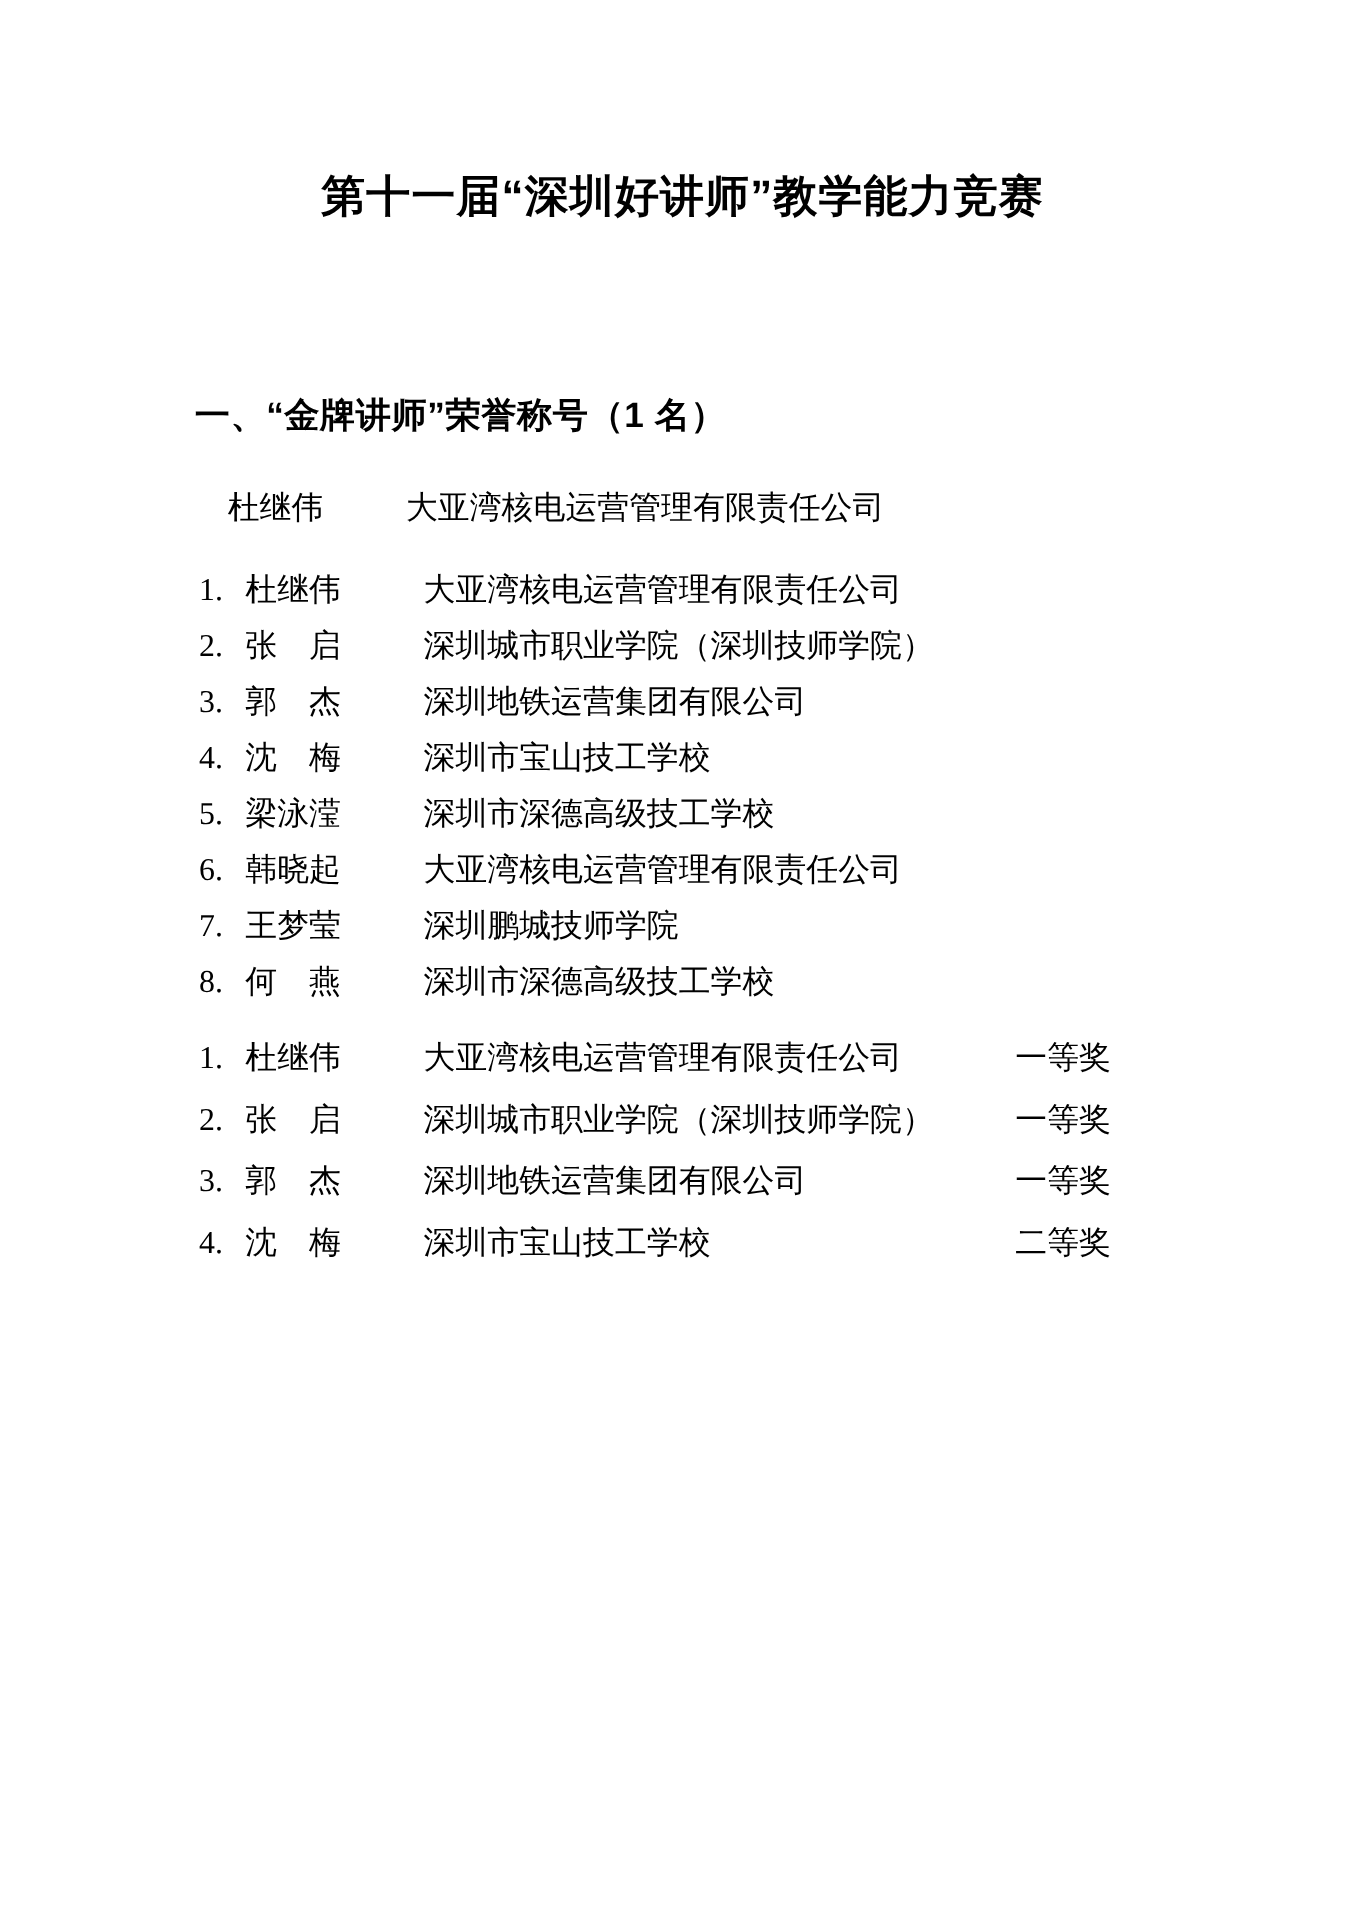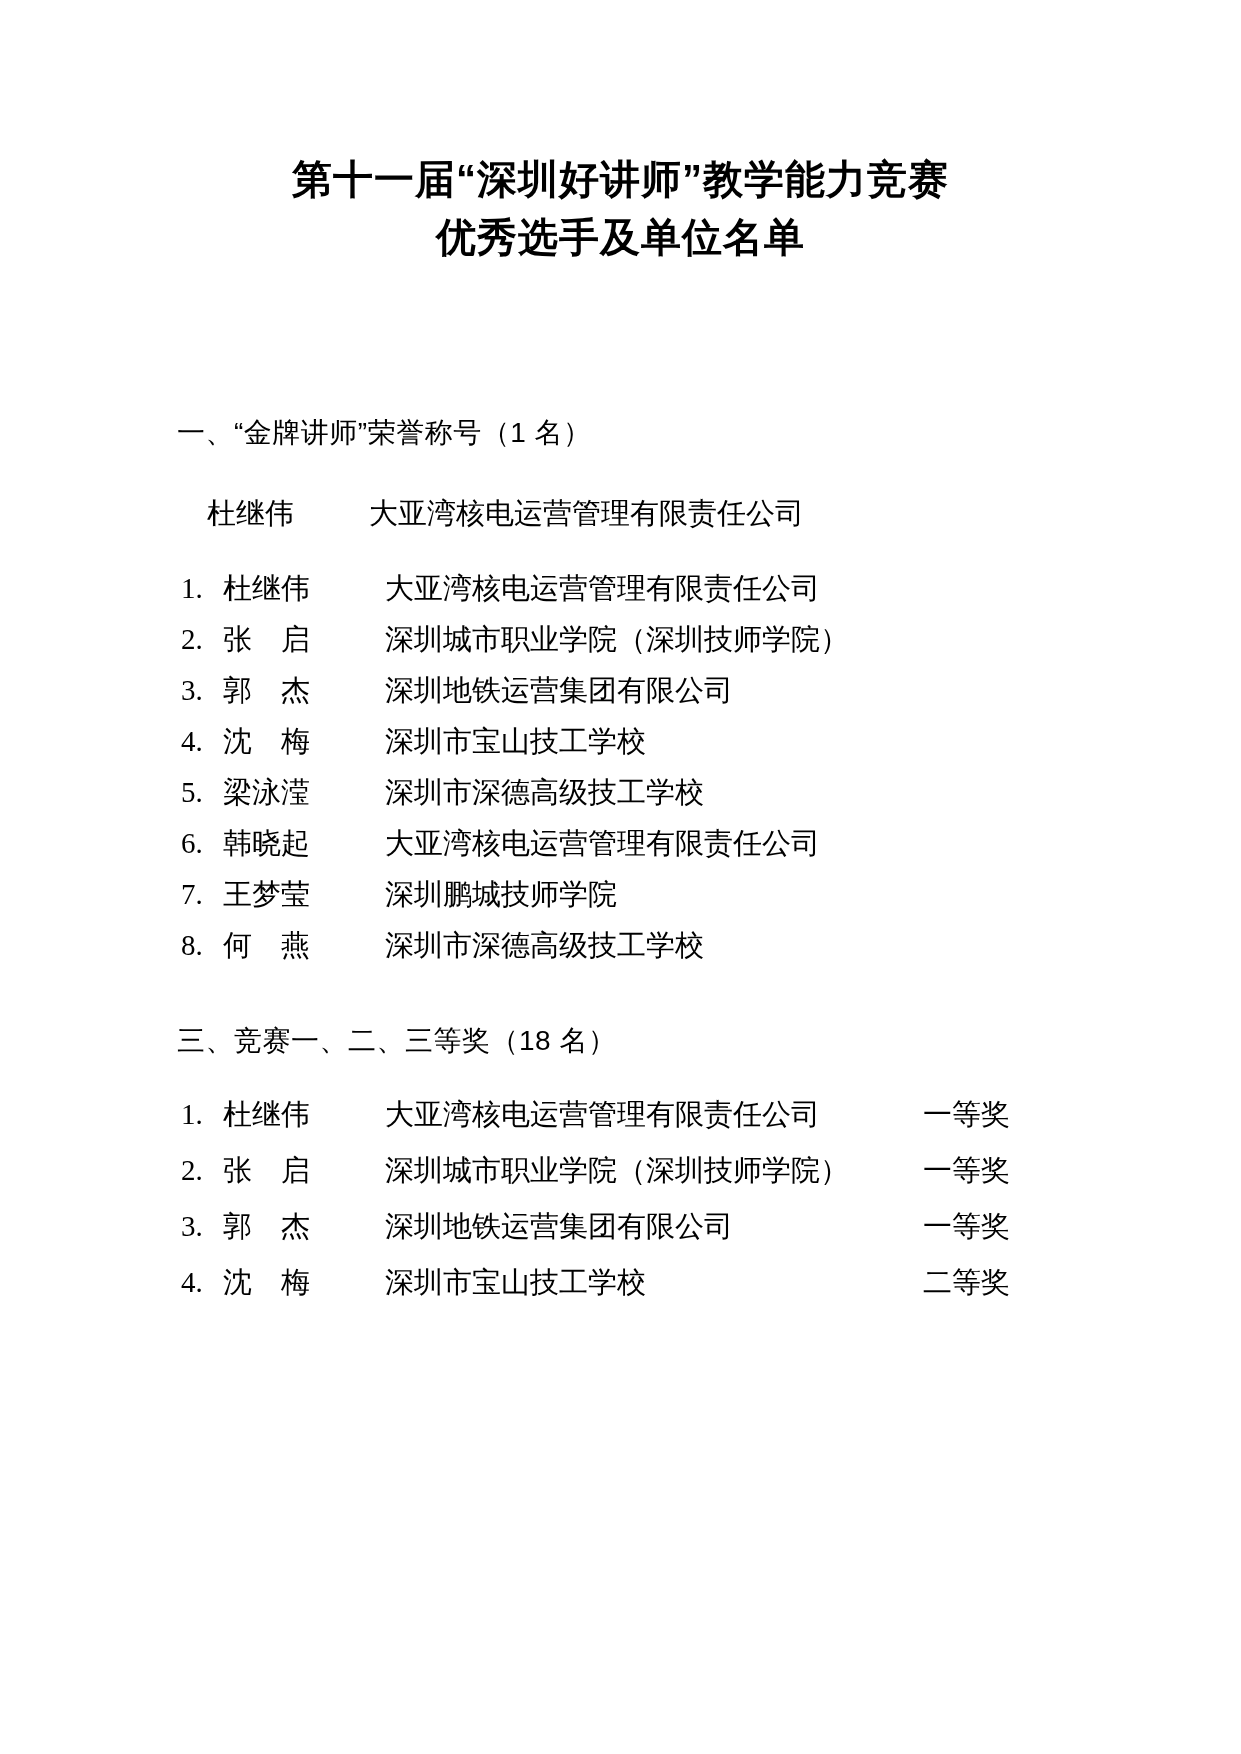--- a/index.html
+++ b/index.html
@@ -29,22 +29,22 @@
     line-height: 1.45;
     letter-spacing: 1px;
     margin: 0;
   }
   .doc-title .line {
     display: block;
     white-space: nowrap;
   }
   .section-heading {
     font-family: "Liberation Sans", sans-serif;
-    font-weight: normal;
-    font-size: 28px;
+    font-weight: bold;
+    font-size: 32px;
     letter-spacing: 0.5px;
     margin: 0;
     padding: 0;
   }
   .sec1-heading { margin-top: 148px; padding-left: 22px; }
   .sec2-heading { margin-top: 58px; padding-left: 22px; }
   .sec3-heading { margin-top: 62px; padding-left: 22px; }
 
   .single-entry {
     font-size: 29px;
@@ -100,21 +100,20 @@
     padding-left: 28px;
   }
 </style>
 </head>
 <body>
 
 <div class="page">
 
   <h1 class="doc-title">
     <span class="line">第十一届“深圳好讲师”教学能力竞赛</span>
-    <span class="line">优秀选手及单位名单</span>
   </h1>
 
   <h2 class="section-heading sec1-heading">一、“金牌讲师”荣誉称号（1 名）</h2>
 
   <div class="single-entry">
     <span class="nm">杜继伟</span>
     <span class="org">大亚湾核电运营管理有限责任公司</span>
   </div>
 
 
@@ -154,21 +153,20 @@
       <span class="nm">王梦莹</span>
       <span class="org">深圳鹏城技师学院</span>
     </li>
     <li>
       <span class="idx">8.</span>
       <span class="nm">何　燕</span>
       <span class="org">深圳市深德高级技工学校</span>
     </li>
   </ul>
 
-  <h2 class="section-heading sec3-heading">三、竞赛一、二、三等奖（18 名）</h2>
 
   <ul class="list list-3">
     <li>
       <span class="idx">1.</span>
       <span class="nm">杜继伟</span>
       <span class="org">大亚湾核电运营管理有限责任公司</span>
       <span class="awd">一等奖</span>
     </li>
     <li>
       <span class="idx">2.</span>

